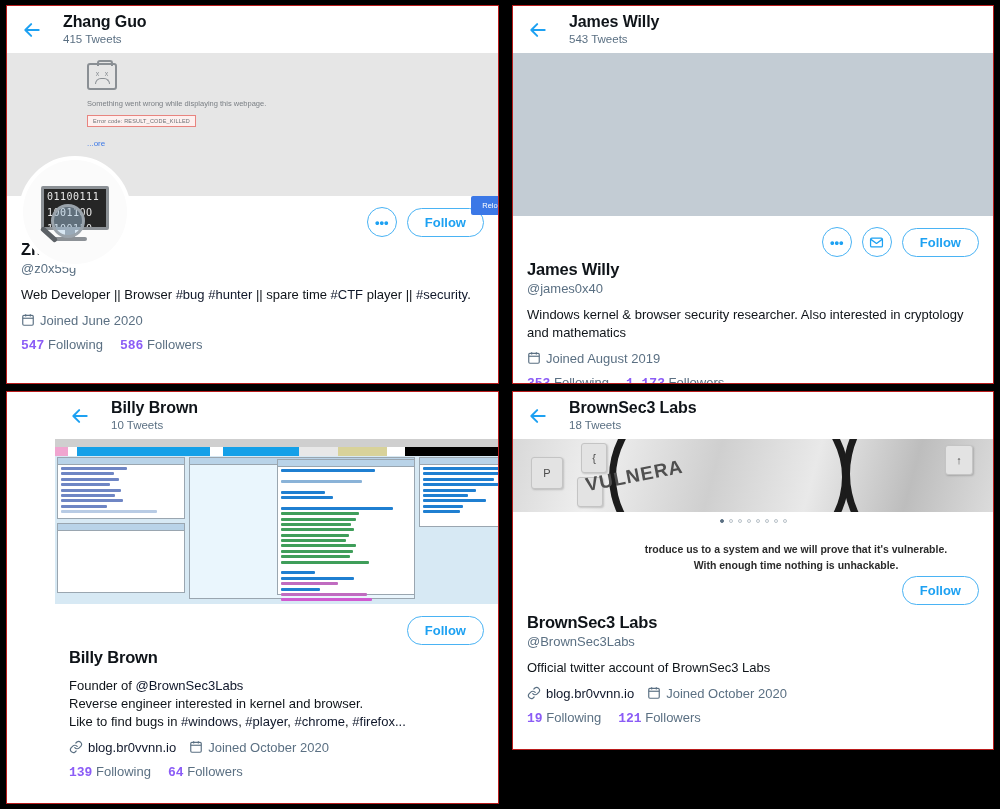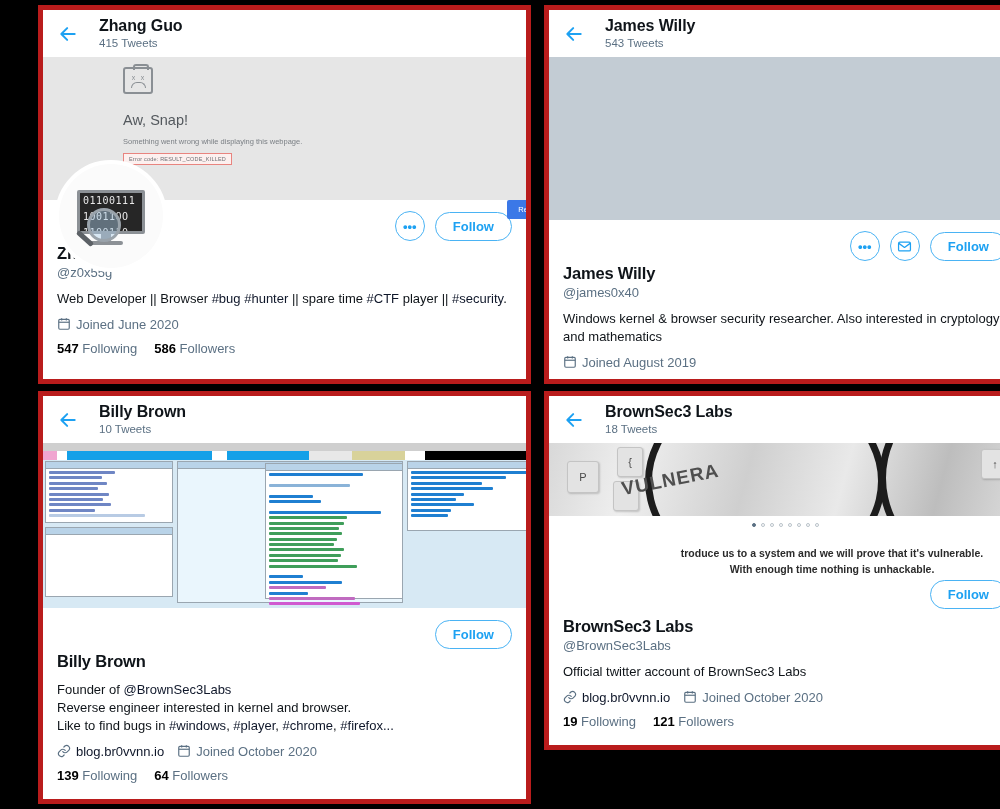--- a/index.html
+++ b/index.html
@@ -13,27 +13,26 @@
   }
   .collage {
     position: relative;
     width: 1000px; height: 809px;
     background: #000;
   }
   .panel {
     position: absolute;
     background: #fff;
     overflow: hidden;
-    border: 5px solid #b91c1c;
-    margin-left: 32px;
+    border: 1px solid #b91c1c;
   }
   
   #panel-zhang   { left: 6px;   top: 5px;   width: 493px; height: 379px; }
   #panel-james   { left: 512px; top: 5px;   width: 482px; height: 379px; }
-  #panel-billy   { left: 6px;   top: 391px; width: 493px; height: 413px; }
+  #panel-billy   { left: 6px;   top: 391px; width: 493px; height: 413px; padding-left: 48px; }
   #panel-bs      { left: 512px; top: 391px; width: 482px; height: 359px; }
 
   
   .p-header {
     display: flex;
     align-items: center;
     height: 47px;
     background: #fff;
     padding-left: 10px;
     gap: 16px;
@@ -267,21 +266,21 @@
   .meta {
     display: flex; align-items: center; flex-wrap: wrap;
     gap: 4px 13px; margin-top: 9px;
     font-size: 13px; color: #5b7083;
   }
   .meta-item { display: flex; align-items: center; gap: 5px; }
   .meta svg { width: 14px; height: 14px; color: #5b7083; flex: 0 0 auto; }
   .stats {
     display: flex; gap: 17px; margin-top: 9px; font-size: 13px; color: #5b7083;
   }
-  .stats b { color: #000000; font-weight: bold; }
+  .stats b { color: #8b5cf6; font-weight: bold; font-family: Liberation Mono, monospace; }
 
   
   .bs-tagline {
     position: absolute;
     left: 128px; top: 16px;
     width: 310px;
     text-align: center;
     font-size: 10.5px;
     color: #2b2b2b;
     font-weight: 600;
@@ -311,21 +310,20 @@
 
     <div class="cover cover-zhang">
       <div class="awsnap">
         <div class="sadface">
           <div class="eyes">
               <span>x</span>
               <span>x</span>
             </div>
           <div class="mouth"></div>
         </div>
-        <div class="title">Aw, Snap!</div>
         <div class="sub">Something went wrong while displaying this webpage.</div>
         <div class="errbox">Error code: RESULT_CODE_KILLED</div>
         <div class="more">...ore</div>
         <div class="reload-btn">Reload</div>
       </div>
     </div>
 
     <div class="avatar av-zhang">
       <div class="mon-wrap">
         <div class="monitor">

